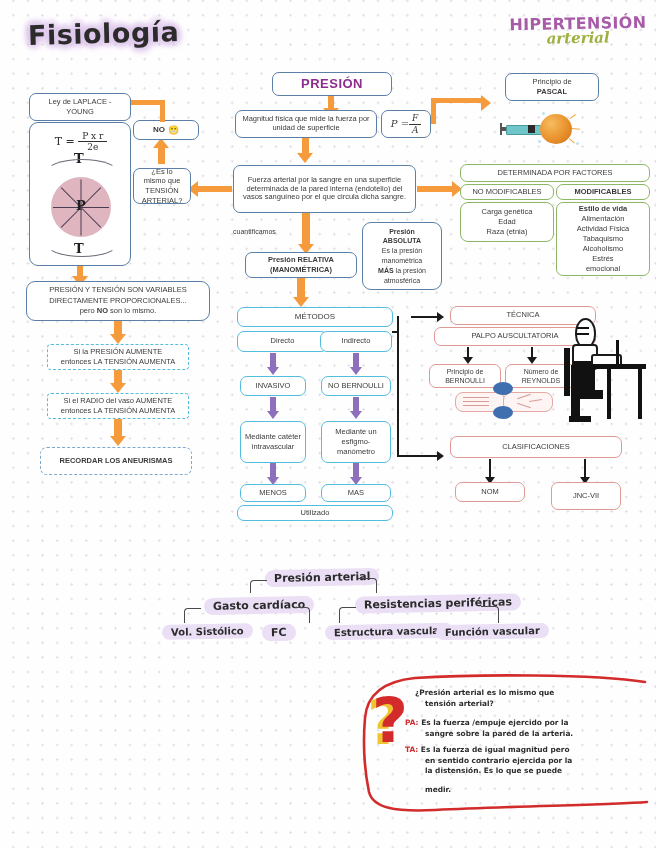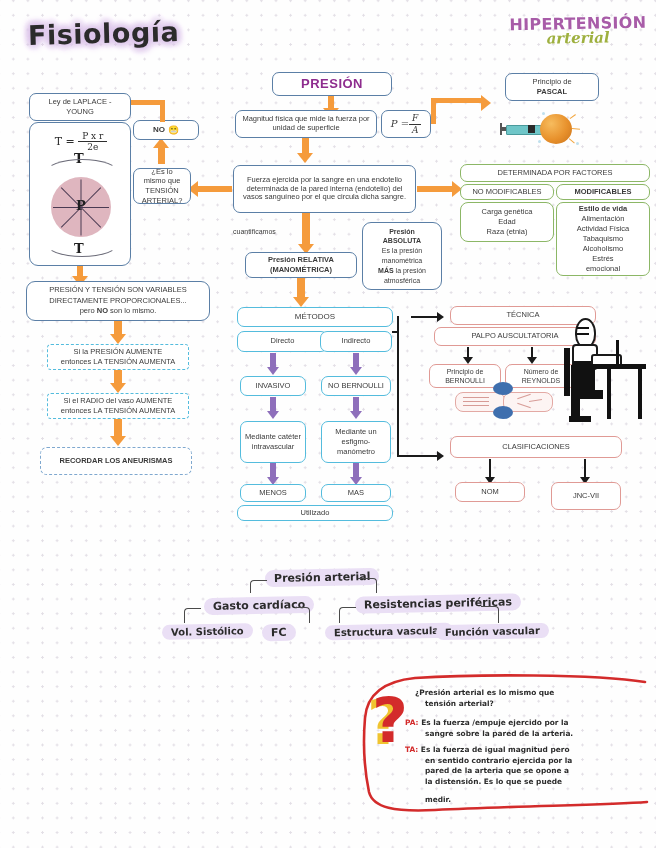--- a/index.html
+++ b/index.html
@@ -176,21 +176,21 @@
   <div class="ball-spk" style="left:69px;top:26px;width:7px;transform:rotate(40deg);"></div>
   <div class="sparkle" style="left:42px;top:0px;"></div>
   <div class="sparkle" style="left:38px;top:28px;"></div>
   <div class="sparkle" style="left:76px;top:30px;"></div>
 </div>
 
 <div class="ar ar-o" style="left:302px;top:138px;width:7px;height:18px;"></div>
 <div class="head hd-down-o" style="left:297px;top:153px;"></div>
 
 <div class="box b-blue t75 pad" style="left:233px;top:165px;width:183px;height:48px;">
-  <span>Fuerza ejercida por la sangre en una endotelio determinada de la pared interna (endotelio) del vasos sanguíneo por el que circula dicha sangre.</span>
+  <span>Fuerza arterial por la sangre en una superficie determinada de la pared interna (endotelio) del vasos sanguíneo por el que circula dicha sangre.</span>
 </div>
 
 <div class="ar ar-o" style="left:196px;top:186px;width:36px;height:6px;"></div>
 <div class="head hd-left-o" style="left:188px;top:181px;"></div>
 
 <div class="ar ar-o" style="left:417px;top:186px;width:38px;height:6px;"></div>
 <div class="head hd-right-o" style="left:452px;top:181px;"></div>
 
 <div class="box b-green t75" style="left:460px;top:164px;width:190px;height:18px;">DETERMINADA POR FACTORES</div>
 <div class="box b-green t75" style="left:460px;top:184px;width:94px;height:16px;">NO MODIFICABLES</div>
@@ -468,16 +468,15 @@
   </div>
   <div style="padding-left:20px;">sangre sobre la pared de la arteria.</div>
 </div>
 
 <div class="note-txt" style="left:405px;top:745px;width:240px;">
   <div>
     <span class="tag">TA:</span>
     <span>Es la fuerza de igual magnitud pero</span>
   </div>
   <div style="padding-left:20px;">en sentido contrario ejercida por la</div>
-  <div style="padding-left:20px;">pared de la arteria que se opone a</div>
   <div style="padding-left:20px;">la distensión. Es lo que se puede</div>
   <div style="padding-left:20px;margin-top:8px;">medir.</div>
 </div>
 
 </body></html>

